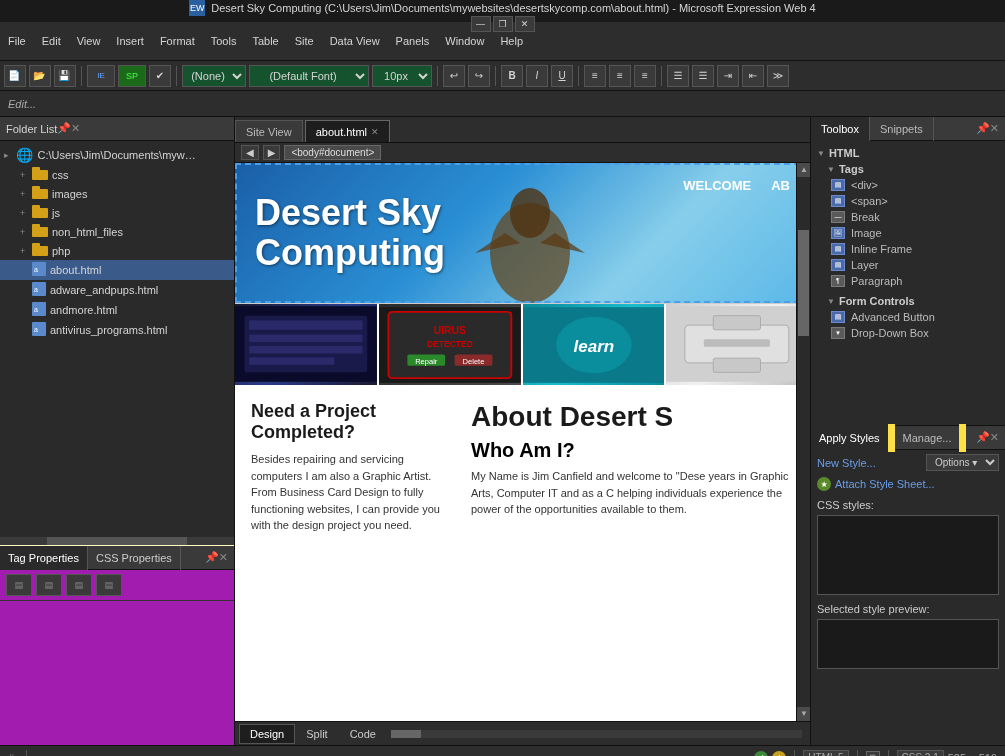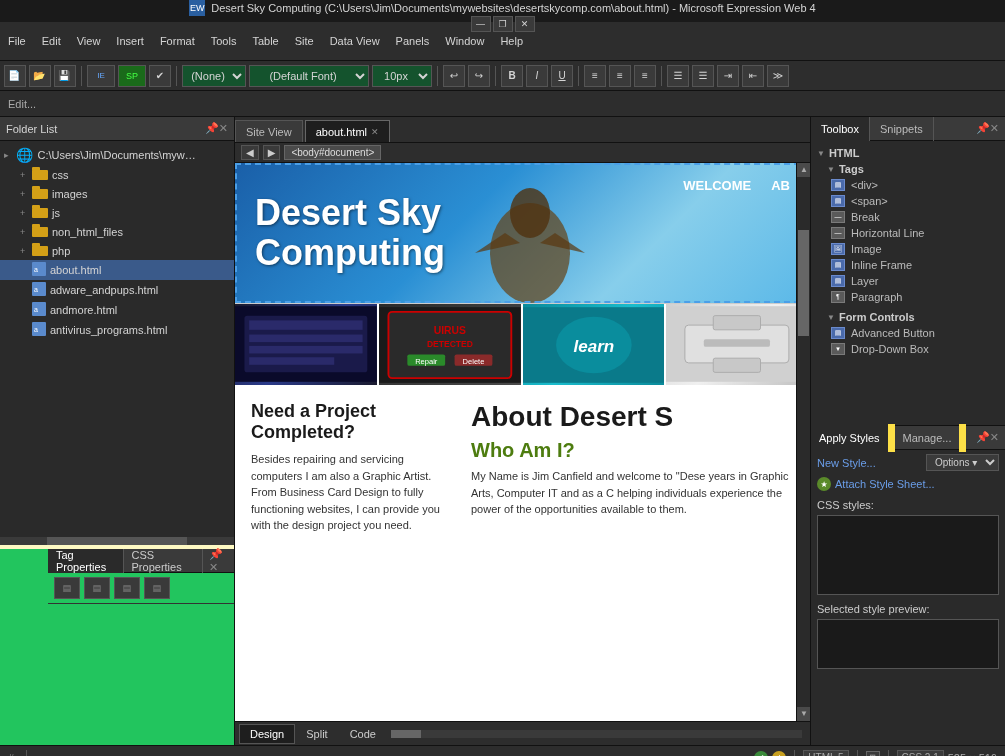--- a/index.html
+++ b/index.html
@@ -23,30 +23,30 @@
     .tb-dropdown { height: 22px; background: #14532d; border: 1px solid #555; color: #d4d4d4; font-size: 11px; padding: 0 4px; cursor: pointer; text-align: center; }
 
     
     #toolbar2 { background: #2d2d2d; height: 26px; display: flex; align-items: center; padding: 2px 8px; border-bottom: 1px solid #111; color: #aaa; }
 
     
     #main-layout { display: flex; height: calc(756px - 22px - 22px - 30px - 26px - 28px); }
 
     
     #left-panel { width: 235px; display: flex; flex-direction: column; background: #2a2a2a; border-right: 1px solid #111; }
-    #folder-list-header { background: #3a3a3a; height: 24px; display: flex; align-items: center; justify-content: space-between; padding: 0 6px; border-bottom: 1px solid #111; font-size: 11px; }
+    #folder-list-header { background: #3a3a3a; height: 24px; display: flex; align-items: center; padding: 0 6px; border-bottom: 1px solid #111; font-size: 11px; }
     #folder-tree { flex: 1; overflow-y: auto; overflow-x: hidden; padding: 4px 0; }
     .folder-item { display: flex; align-items: center; padding: 2px 4px; cursor: pointer; font-size: 11px; }
     .folder-expand { width: 10px; font-size: 9px; color: #888; margin-right: 2px; }
     .folder-indent { padding-left: 20px; }
     .folder-scroll { height: 8px; background: #3a3a3a; position: relative; }
     .folder-scroll-bar { height: 8px; background: #555; width: 60%; position: absolute; left: 20%; }
 
     
-    #tag-props-panel { height: 200px; background: #22c55e; border-top: 4px solid #fef9c3; padding-left: 48px; }
+    #tag-props-panel { height: 200px; background: #a21caf; border-top: 1px solid #fef9c3; }
     #tag-props-header { background: #3a3a3a; height: 24px; display: flex; align-items: center; gap: 0; border-bottom: 1px solid #111; }
     .tag-tab { padding: 2px 8px; font-size: 11px; cursor: pointer; color: #ccc; border-right: 1px solid #555; height: 24px; display: flex; align-items: center; }
     .tag-tab.active { background: #2a2a2a; color: white; }
     #tag-icons-row { display: flex; align-items: center; padding: 4px 6px; gap: 4px; border-bottom: 1px solid #333; }
     .tag-icon-btn { width: 26px; height: 22px; background: #3a3a3a; border: 1px solid #555; color: #888; font-size: 9px; text-align: center; line-height: 20px; cursor: pointer; }
     #tag-content { flex: 1; background: #2a2a2a; }
 
     
     #center-panel { flex: 1; display: flex; flex-direction: column; background: #1e1e1e; }
     #tabs-bar { background: #2d2d2d; height: 26px; display: flex; align-items: flex-end; border-bottom: 1px solid #111; }
@@ -76,21 +76,21 @@
     .strip-img-keyboard { background: linear-gradient(135deg, #1a1a2e, #2a3a8a, #1a1a2e); }
     .strip-img-virus { background: linear-gradient(135deg, #2a2a2a, #4a4a4a); display: flex; align-items: center; justify-content: center; }
     .strip-img-learn { background: linear-gradient(135deg, #0a8a9a, #1abccc, #0a8a9a); display: flex; align-items: center; justify-content: flex-end; }
     .strip-img-printer { background: linear-gradient(135deg, #d0d0d0, #f0f0f0, #c0c0c0); }
 
     
     #bottom-content { display: flex; background: white; padding: 16px; gap: 20px; overflow: hidden; height: 220px; justify-content: flex-end; }
     .content-left { width: 200px; flex-shrink: 0; }
     .content-right { flex: 1; }
     .content-h2 { font-size: 18px; font-weight: bold; color: #1a1a1a; margin-bottom: 8px; }
-    .content-h3 { font-size: 20px; font-weight: bold; color: #4d7c0f; margin-bottom: 6px; }
+    .content-h3 { font-size: 20px; font-weight: bold; color: #000000; margin-bottom: 6px; }
     .content-p { font-size: 11px; color: #333; line-height: 1.5; }
     .about-title { font-size: 28px; font-weight: bold; color: #1a1a1a; margin-bottom: 6px; }
 
     
     #bottom-tabs { background: #2d2d2d; height: 24px; display: flex; align-items: center; padding: 0 4px; border-top: 1px solid #111; }
     .bottom-tab { padding: 2px 10px; font-size: 11px; color: #ccc; cursor: pointer; height: 20px; display: flex; align-items: center; border: 1px solid transparent; }
     .bottom-tab.active { background: #1e1e1e; border-color: #555; color: white; }
     #scroll-track { flex: 1; height: 8px; background: #3a3a3a; margin: 0 4px; position: relative; }
     #scroll-thumb { position: absolute; left: 0; top: 0; width: 30px; height: 8px; background: #666; }
 
@@ -204,21 +204,21 @@
   <div class="tb-btn">≡</div>
   <div class="tb-sep"></div>
   <div class="tb-btn">☰</div>
   <div class="tb-btn">☰</div>
   <div class="tb-btn">⇥</div>
   <div class="tb-btn">⇤</div>
   <div class="tb-btn">≫</div>
 </div>
 
 <div id="toolbar2">
-  <span style="color:#aaa;">Edit...</span>
+  <span style="color:#aaa;font-style:italic;">Edit...</span>
 </div>
 
 <div id="main-layout">
 
   <div id="left-panel">
     <div id="folder-list-header">
       <span>Folder List</span>
       <span style="cursor:pointer; color:#888;">📌✕</span>
     </div>
     <div id="folder-tree">
@@ -487,24 +487,20 @@
             <div class="toolbox-item-icon">▤</div>
             <span>&lt;div&gt;</span>
           </div>
           <div class="toolbox-item">
             <div class="toolbox-item-icon">▤</div>
             <span>&lt;span&gt;</span>
           </div>
           <div class="toolbox-item">
             <div class="toolbox-item-icon gray">—</div>
             <span>Break</span>
-          </div>
-          <div class="toolbox-item">
-            <div class="toolbox-item-icon gray">—</div>
-            <span>Horizontal Line</span>
           </div>
           <div class="toolbox-item">
             <div class="toolbox-item-icon">🖼</div>
             <span>Image</span>
           </div>
           <div class="toolbox-item">
             <div class="toolbox-item-icon">▤</div>
             <span>Inline Frame</span>
           </div>
           <div class="toolbox-item">

